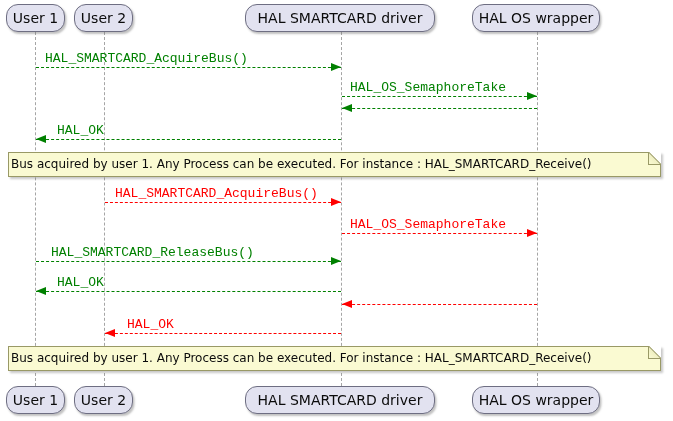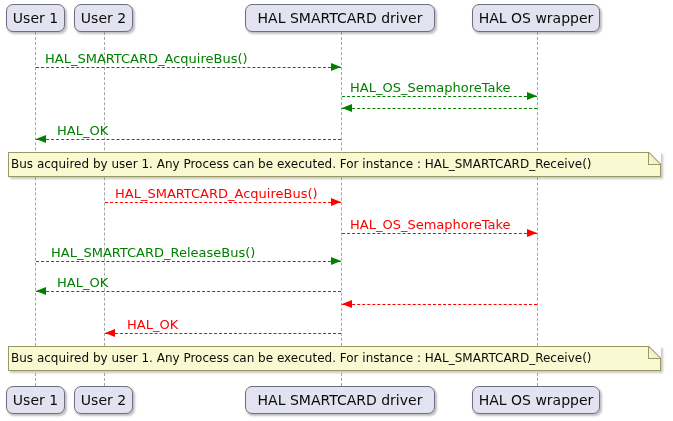--- a/index.html
+++ b/index.html
@@ -19,34 +19,35 @@
     border-left:1px dashed #A5A5A5;
     z-index:1;
   }
 
   
   .participant {
     position:absolute;
     height:26px;
     background:#E2E2F0;
     border:1px solid #6e6e82;
-    border-radius:7px;
+    border-radius:12px;
     box-shadow:1.5px 2px 2px rgba(120,120,120,0.45);
     display:flex; align-items:center; justify-content:center;
     font-size:14px; color:#0b0b0b;
     z-index:3;
     white-space:nowrap;
   }
 
   
   .msg {
     position:absolute;
     height:0;
     border-top:1px dashed currentColor;
     z-index:2;
+    font-family:Liberation Mono, monospace;
   }
   .msg.green { color:#008000; }
   .msg.red   { color:#FF0000; }
   .mlabel {
     position:absolute;
     bottom:3px;
     font-size:13px;
     white-space:nowrap;
     line-height:13px;
   }

